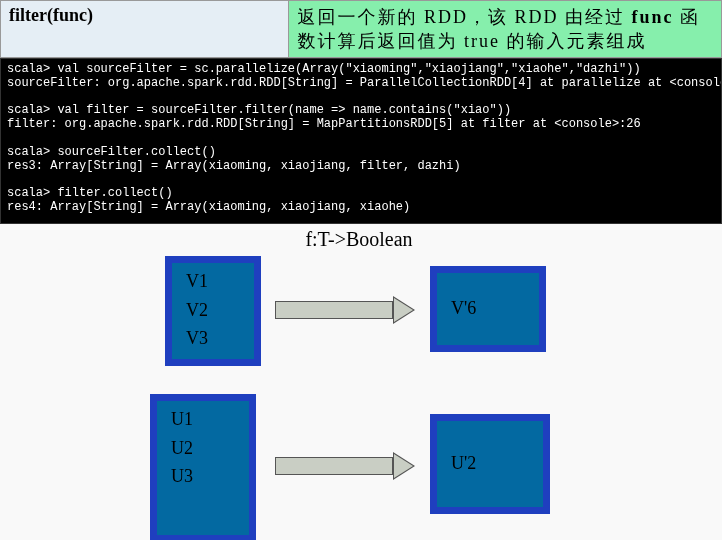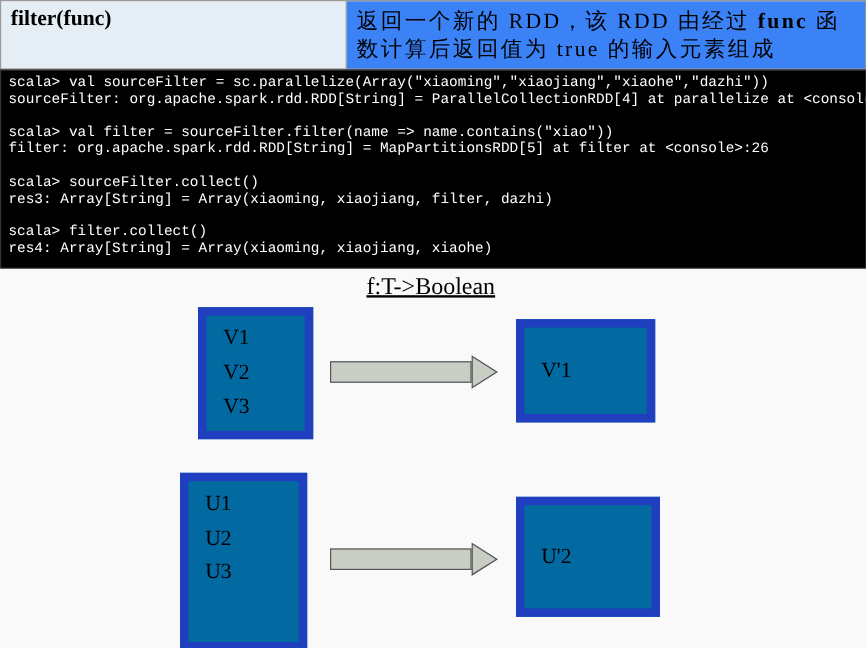--- a/index.html
+++ b/index.html
@@ -19,21 +19,21 @@
     padding: 4px 8px;
     vertical-align: top;
     font-size: 18px;
   }
   .doc-left {
     background: #e5eef5;
     width: 40%;
     font-family: Georgia, serif;
   }
   .doc-right {
-    background: #3b82f6;
+    background: #86efac;
     width: 60%;
     letter-spacing: 2px;
   }
   .bold { font-weight: bold; }
   .terminal {
     background: #000;
     color: #fff;
     font-family: "Courier New", monospace;
     font-size: 12px;
     padding: 4px 6px 8px 6px;
@@ -49,21 +49,20 @@
     height: 360px;
     background: #f9f9f9;
   }
   .ftitle {
     position: absolute;
     left: 0; right: 4px;
     top: 4px;
     text-align: center;
     font-size: 20px;
     font-family: "Times New Roman", serif;
-    text-decoration: underline;
   }
   .box {
     position: absolute;
     border: 7px solid #1f3fbf;
     background: #0369a1;
     font-size: 18px;
     font-family: "Times New Roman", serif;
     padding: 4px 14px;
     line-height: 1.6;
   }
@@ -132,21 +131,21 @@
 <div class="diagram-wrap">
   <div class="ftitle">f:T-&gt;Boolean</div>
 
   <div class="box" style="left:165px; top:32px; width:96px; height:110px;">
     <div>V1</div>
     <div>V2</div>
     <div>V3</div>
   </div>
 
   <div class="box right" style="left:430px; top:42px; width:116px; height:86px;">
-    <div>V'1</div>
+    <div>V'6</div>
   </div>
 
   <div class="arrow" style="left:275px; top:72px; width:140px;">
     <div class="shaft"></div>
       <div class="head"></div>
   </div>
 
   <div class="box" style="left:150px; top:170px; width:106px; height:148px;">
     <div>U1</div>
     <div>U2</div>

